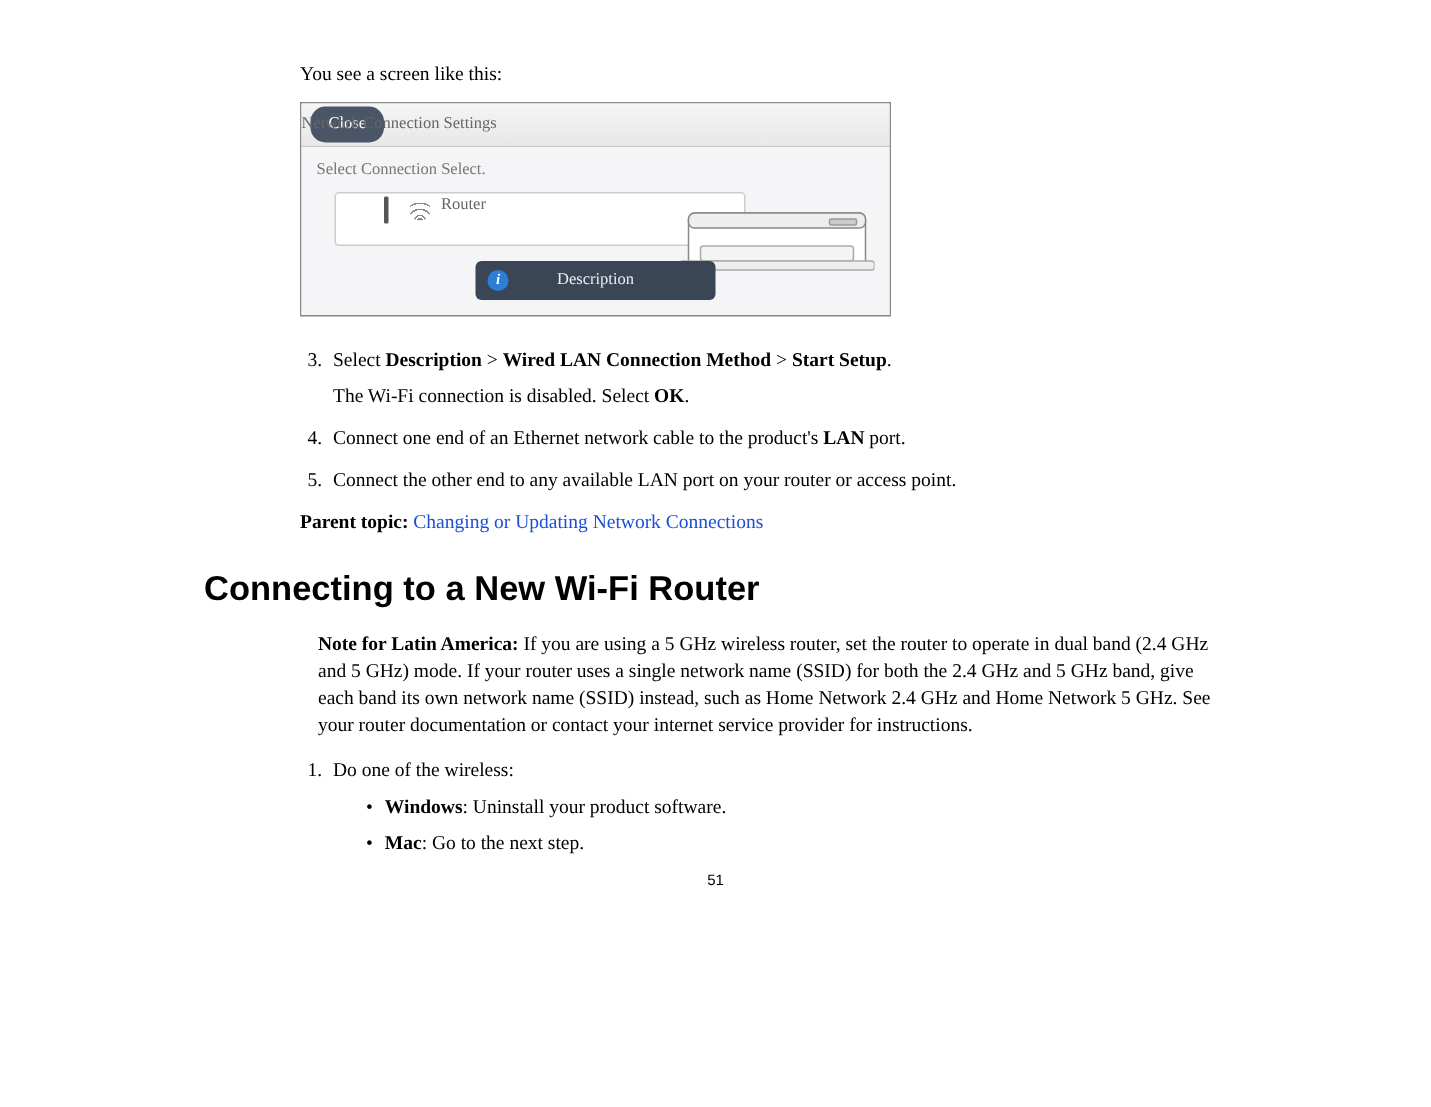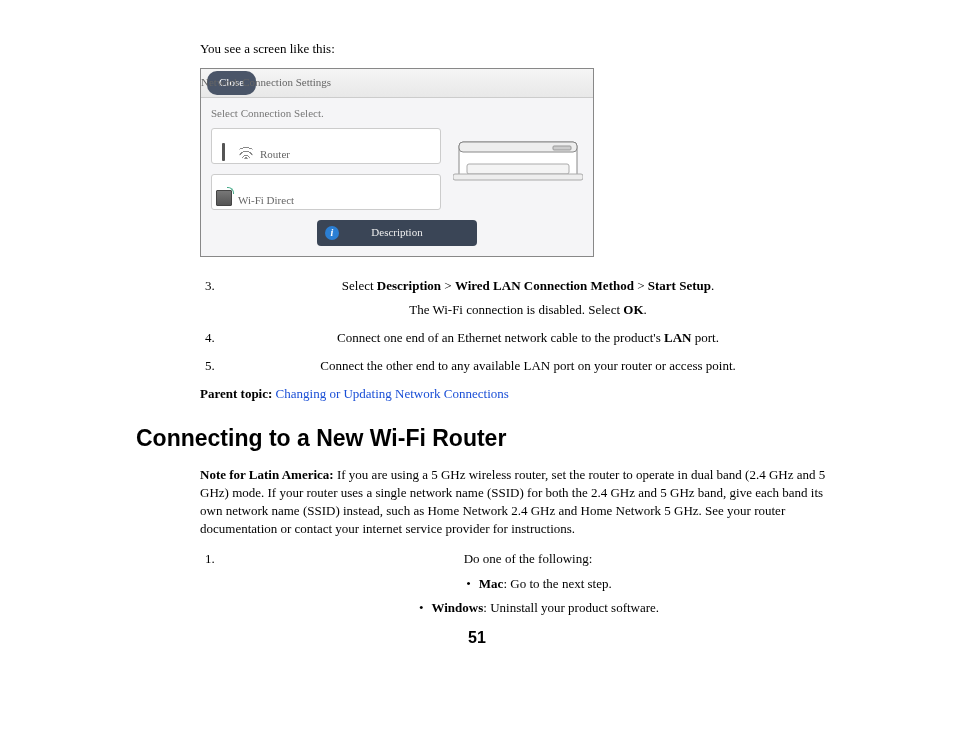--- a/index.html
+++ b/index.html
@@ -58,25 +58,26 @@
     color: #777;
     margin-bottom: 6px;
   }
   .option-row {
     background: #fff;
     border: 1px solid #ccc;
     border-radius: 3px;
     height: 34px;
     width: 220px;
     display: flex;
-    align-items: flex-end;
-    padding: 0 4px;
+    align-items: flex-start;
+    padding: 0 26px;
     margin-bottom: 10px;
     font-size: 11px;
     color: #666;
+    margin-left: 12px;
   }
   .row-icon {
     width: 16px;
     height: 22px;
     margin-right: 6px;
     display: flex;
     align-items: center;
     justify-content: center;
   }
   .signal-icon {
@@ -118,59 +119,58 @@
     align-items: center;
     justify-content: center;
     position: absolute;
     left: 8px;
     font-style: italic;
     font-weight: bold;
   }
   ol.steps {
     padding-left: 18px;
     margin: 0 0 8px 0;
-    text-align: center;
   }
   ol.steps li {
     margin-bottom: 10px;
     padding-left: 4px;
   }
   .substep {
     margin-top: 6px;
   }
   .parent-topic {
     margin-top: 4px;
   }
   .link {
     color: #1a4fd6;
   }
   h2.section-heading {
     font-size: 23px;
     font-weight: bold;
     margin: 18px 0 6px 16px;
   }
   .note-block {
-    margin: 12px 0;
+    margin: 12px 12px;
   }
   ul.bullets {
     list-style: none;
     padding-left: 18px;
     margin: 6px 0;
   }
   ul.bullets li::before {
     content: "•";
     margin-right: 8px;
   }
   ul.bullets li {
     margin-bottom: 6px;
   }
   .page-number {
     text-align: center;
-    font-weight: bold;
-    font-size: 16px;
+    font-weight: normal;
+    font-size: 10px;
   }
   .antenna {
     width:3px;height:18px;background:#555;margin-right:2px;border-radius:1px;
   }
   .wifi-direct-icon {
     width:16px;height:14px;background:linear-gradient(#777,#555);border:1px solid #444;border-radius:1px;position:relative;
   }
   .wifi-direct-icon::after{
     content:"";position:absolute;right:-3px;top:-4px;width:6px;height:6px;border:1.5px solid #4a8; border-left:none;border-bottom:none;border-radius:0 6px 0 0;
   }
@@ -192,26 +192,20 @@
       <div class="option-row">
         <div class="row-icon">
             <div class="antenna"></div>
           </div>
         <div class="row-icon">
             <div class="signal-icon"></div>
           </div>
         <span>Router</span>
       </div>
 
-      <div class="option-row">
-        <div class="row-icon">
-            <div class="wifi-direct-icon"></div>
-          </div>
-        <span>Wi-Fi Direct</span>
-      </div>
 
       <svg class="printer-illus" viewBox="0 0 130 68">
         <rect x="6" y="18" width="118" height="36" rx="4" fill="#fff" stroke="#888"></rect>
         <rect x="6" y="18" width="118" height="10" rx="4" fill="#eee" stroke="#888"></rect>
         <rect x="14" y="40" width="102" height="10" rx="2" fill="#f4f4f4" stroke="#aaa"></rect>
         <rect x="100" y="22" width="18" height="4" rx="1" fill="#ccc" stroke="#999"></rect>
         <rect x="0" y="50" width="130" height="6" rx="2" fill="#eee" stroke="#aaa"></rect>
       </svg>
 
       <div class="desc-btn">
@@ -242,22 +236,22 @@
 <h2 class="section-heading">Connecting to a New Wi-Fi Router</h2>
 
 <div class="content-indent">
 
   <div class="note-block">
     <b>Note for Latin America:</b><span> If you are using a 5 GHz wireless router, set the router to operate in dual band (2.4 GHz and 5 GHz) mode. If your router uses a single network name (SSID) for both the 2.4 GHz and 5 GHz band, give each band its own network name (SSID) instead, such as Home Network 2.4 GHz and Home Network 5 GHz. See your router documentation or contact your internet service provider for instructions.</span>
   </div>
 
   <ol class="steps" start="1">
     <li>
-      <span>Do one of the following:</span>
+      <span>Do one of the wireless:</span>
       <ul class="bullets">
+        <li><b>Windows</b><span>: Uninstall your product software.</span></li>
         <li><b>Mac</b><span>: Go to the next step.</span></li>
-        <li><b>Windows</b><span>: Uninstall your product software.</span></li>
       </ul>
     </li>
   </ol>
 </div>
 
 <div class="page-number">51</div>
 
 </body></html>

